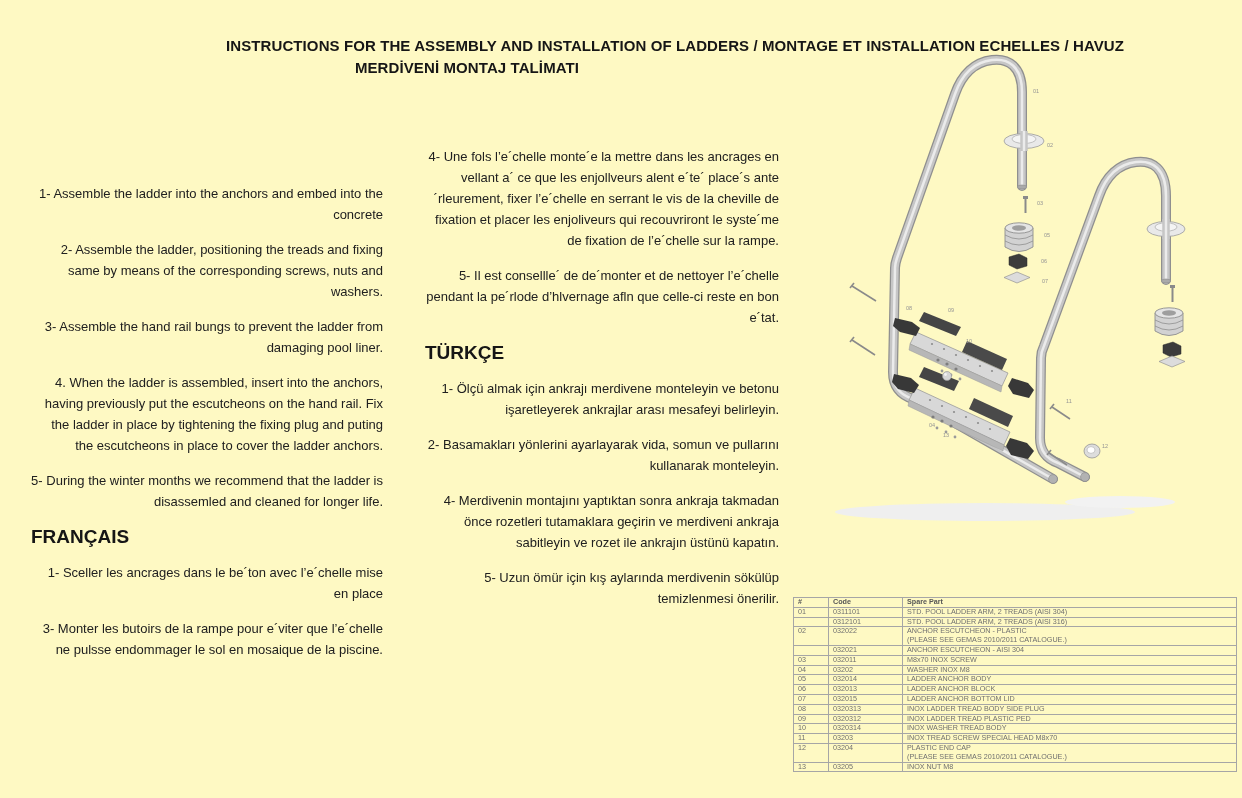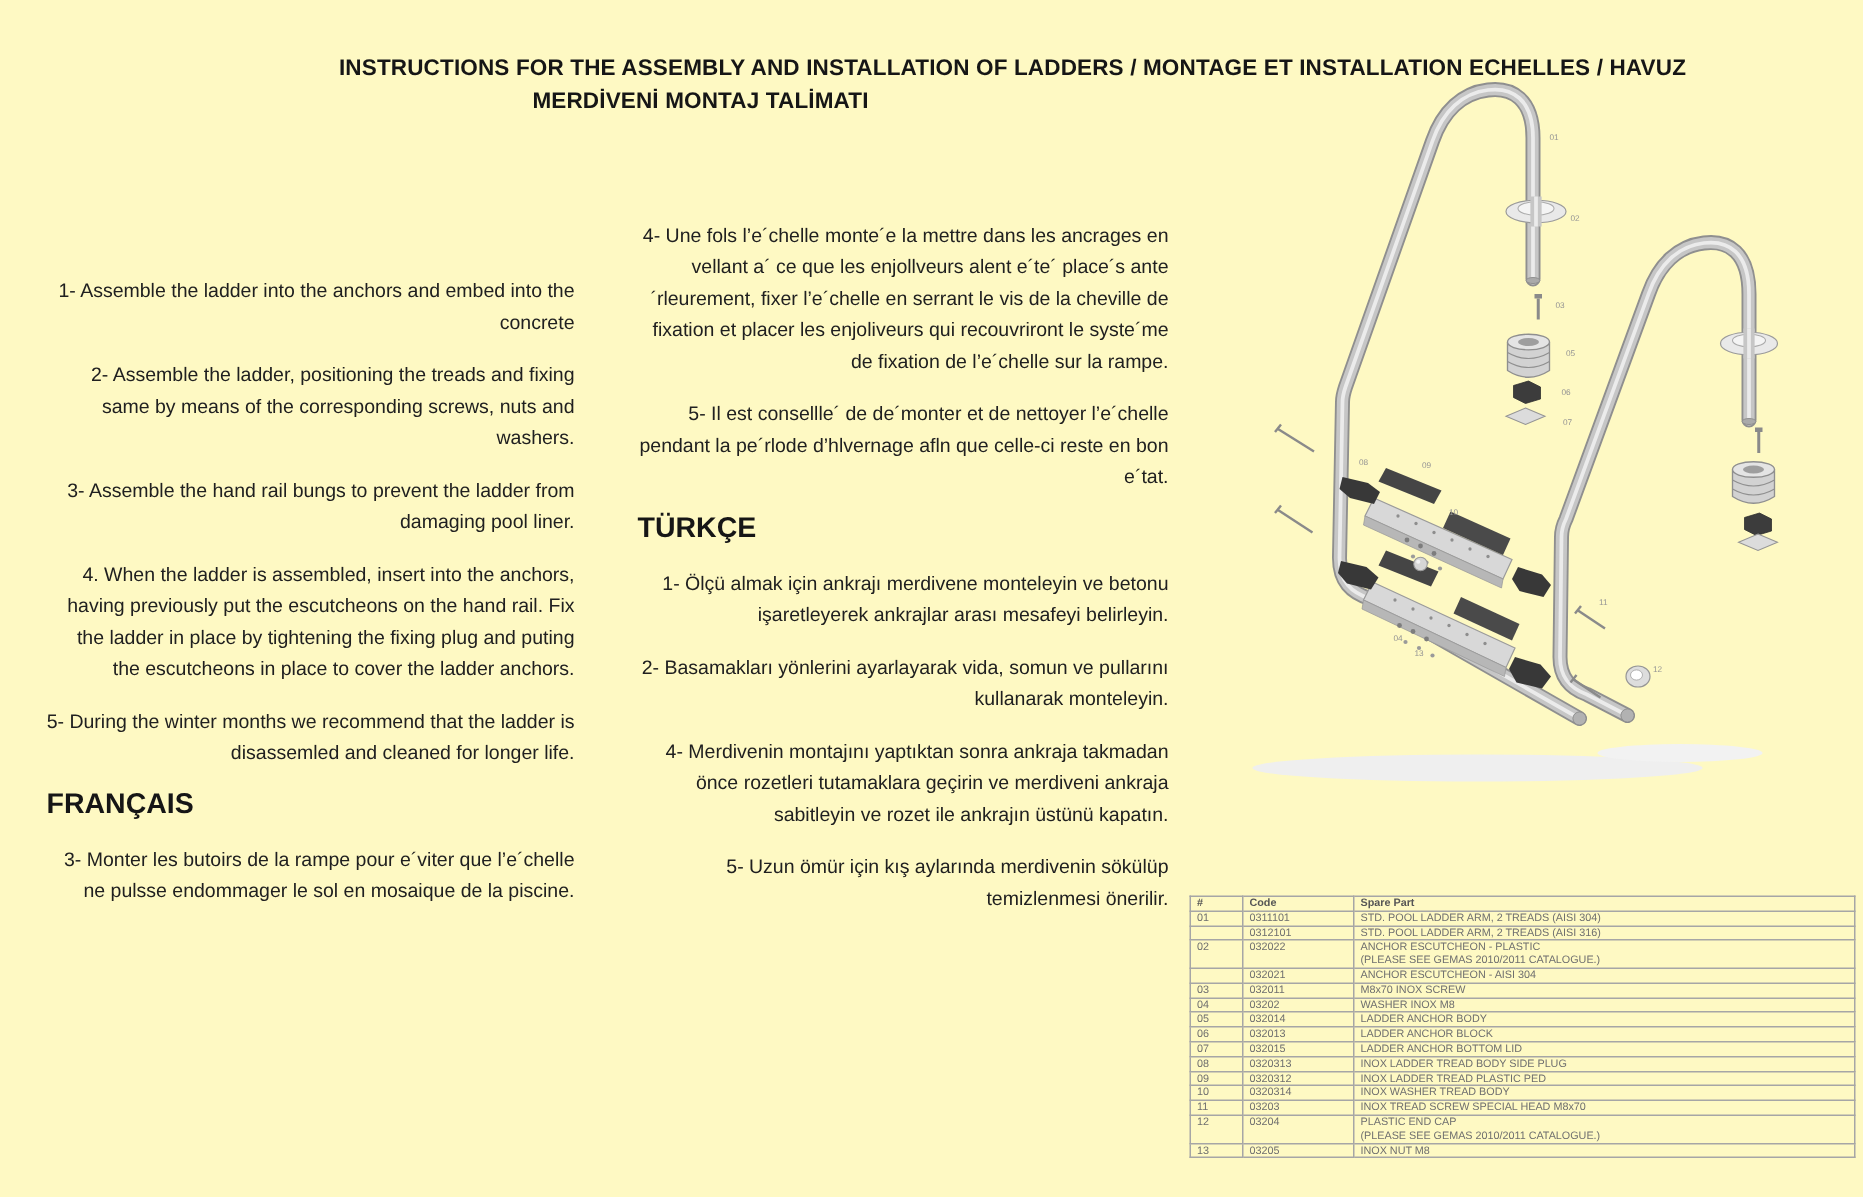--- a/index.html
+++ b/index.html
@@ -44,20 +44,21 @@
   <div class="title t1">INSTRUCTIONS FOR THE ASSEMBLY AND INSTALLATION OF LADDERS / MONTAGE ET INSTALLATION ECHELLES / HAVUZ</div>
   <div class="title t2">MERDİVENİ MONTAJ TALİMATI</div>
 
   <div class="col col-left">
     <p>1- Assemble the ladder into the anchors and embed into the concrete</p>
     <p>2- Assemble the ladder, positioning  the treads and fixing same by means of the corresponding screws, nuts and washers.</p>
     <p>3- Assemble the hand rail bungs to prevent the ladder from damaging pool liner.</p>
     <p>4. When the ladder is assembled, insert into the anchors, having previously put the escutcheons on the hand rail. Fix the ladder in place by tightening the fixing plug and puting the escutcheons in place to cover the ladder anchors.</p>
     <p>5- During the winter months we recommend that the ladder is disassemled and cleaned for longer life.</p>
     <h3>FRANÇAIS</h3>
+    <p>1-  Sceller les ancrages dans le be´ton avec l’e´chelle mise en place</p>
     <p>3- Monter les butoirs de la rampe pour e´viter que l’e´chelle ne pulsse endommager le sol en mosaique de la piscine.</p>
   </div>
 
   <div class="col col-mid">
     <p>4- Une fols l’e´chelle monte´e la mettre dans les ancrages en vellant a´ ce que les enjollveurs alent e´te´  place´s ante´rleurement, fixer l’e´chelle en serrant le vis de la cheville de fixation et placer les enjoliveurs qui recouvriront le syste´me de fixation de l’e´chelle  sur la rampe.</p>
     <p>5- Il est consellle´ de de´monter et de nettoyer l’e´chelle pendant la pe´rlode d’hlvernage afln que celle-ci reste en bon e´tat.</p>
     <h3>TÜRKÇE</h3>
     <p>1- Ölçü almak için ankrajı merdivene monteleyin ve betonu işaretleyerek ankrajlar arası mesafeyi belirleyin.</p>
     <p>2- Basamakları yönlerini ayarlayarak vida, somun ve pullarını kullanarak monteleyin.</p>
     <p>4- Merdivenin montajını yaptıktan sonra ankraja takmadan önce rozetleri tutamaklara geçirin ve merdiveni ankraja sabitleyin ve rozet ile ankrajın üstünü kapatın.</p>

